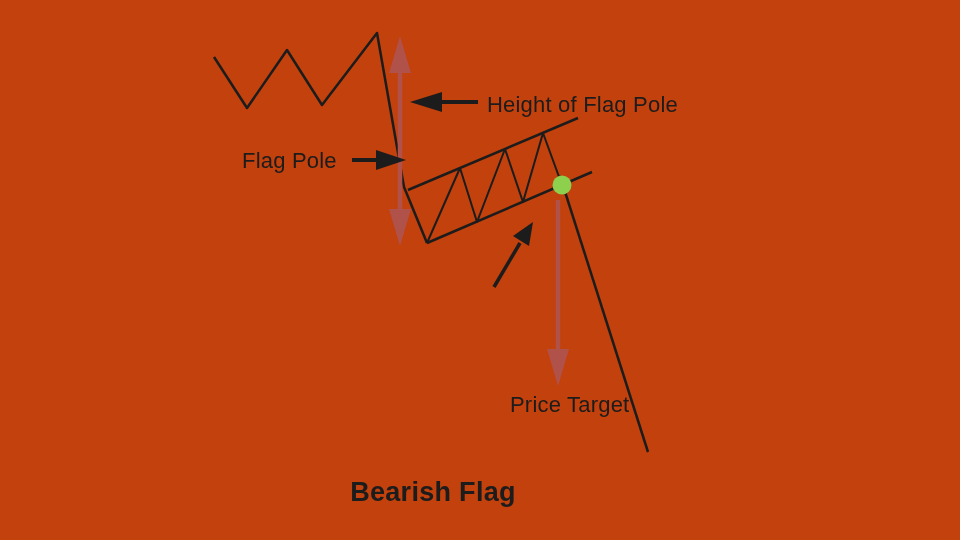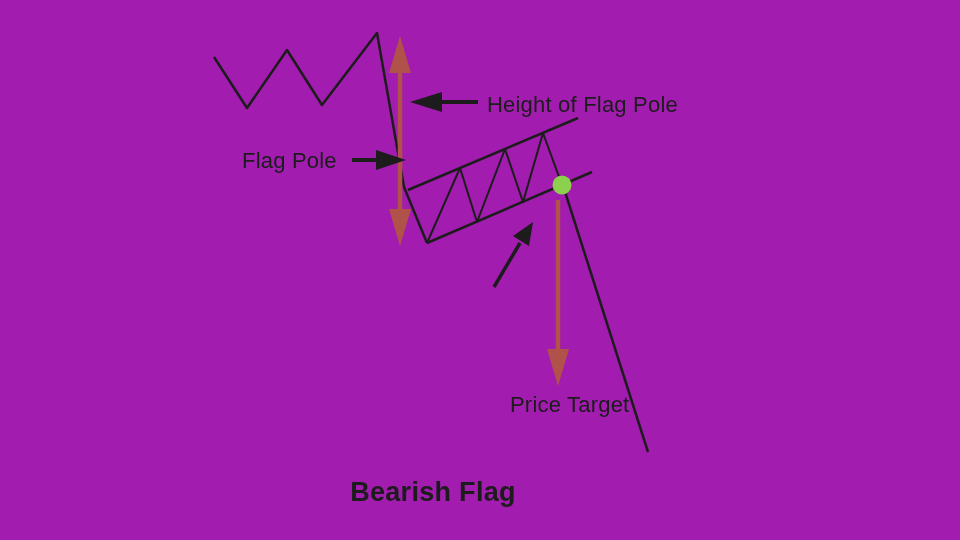--- a/index.html
+++ b/index.html
@@ -8,21 +8,21 @@
     width: 960px;
     height: 540px;
     background: #ffffff;
     overflow: hidden;
     font-family: "Liberation Sans", "DejaVu Sans", sans-serif;
   }
   .stage {
     position: relative;
     width: 960px;
     height: 540px;
-    background: #a21caf;
+    background: #c2410c;
     text-align: right;
   }
   svg { display: block; }
   svg text {
     fill: #1c1c1c;
     font-family: "Liberation Sans", "DejaVu Sans", sans-serif;
   }
   .label-text {
     font-size: 22px;
     font-weight: 400;

